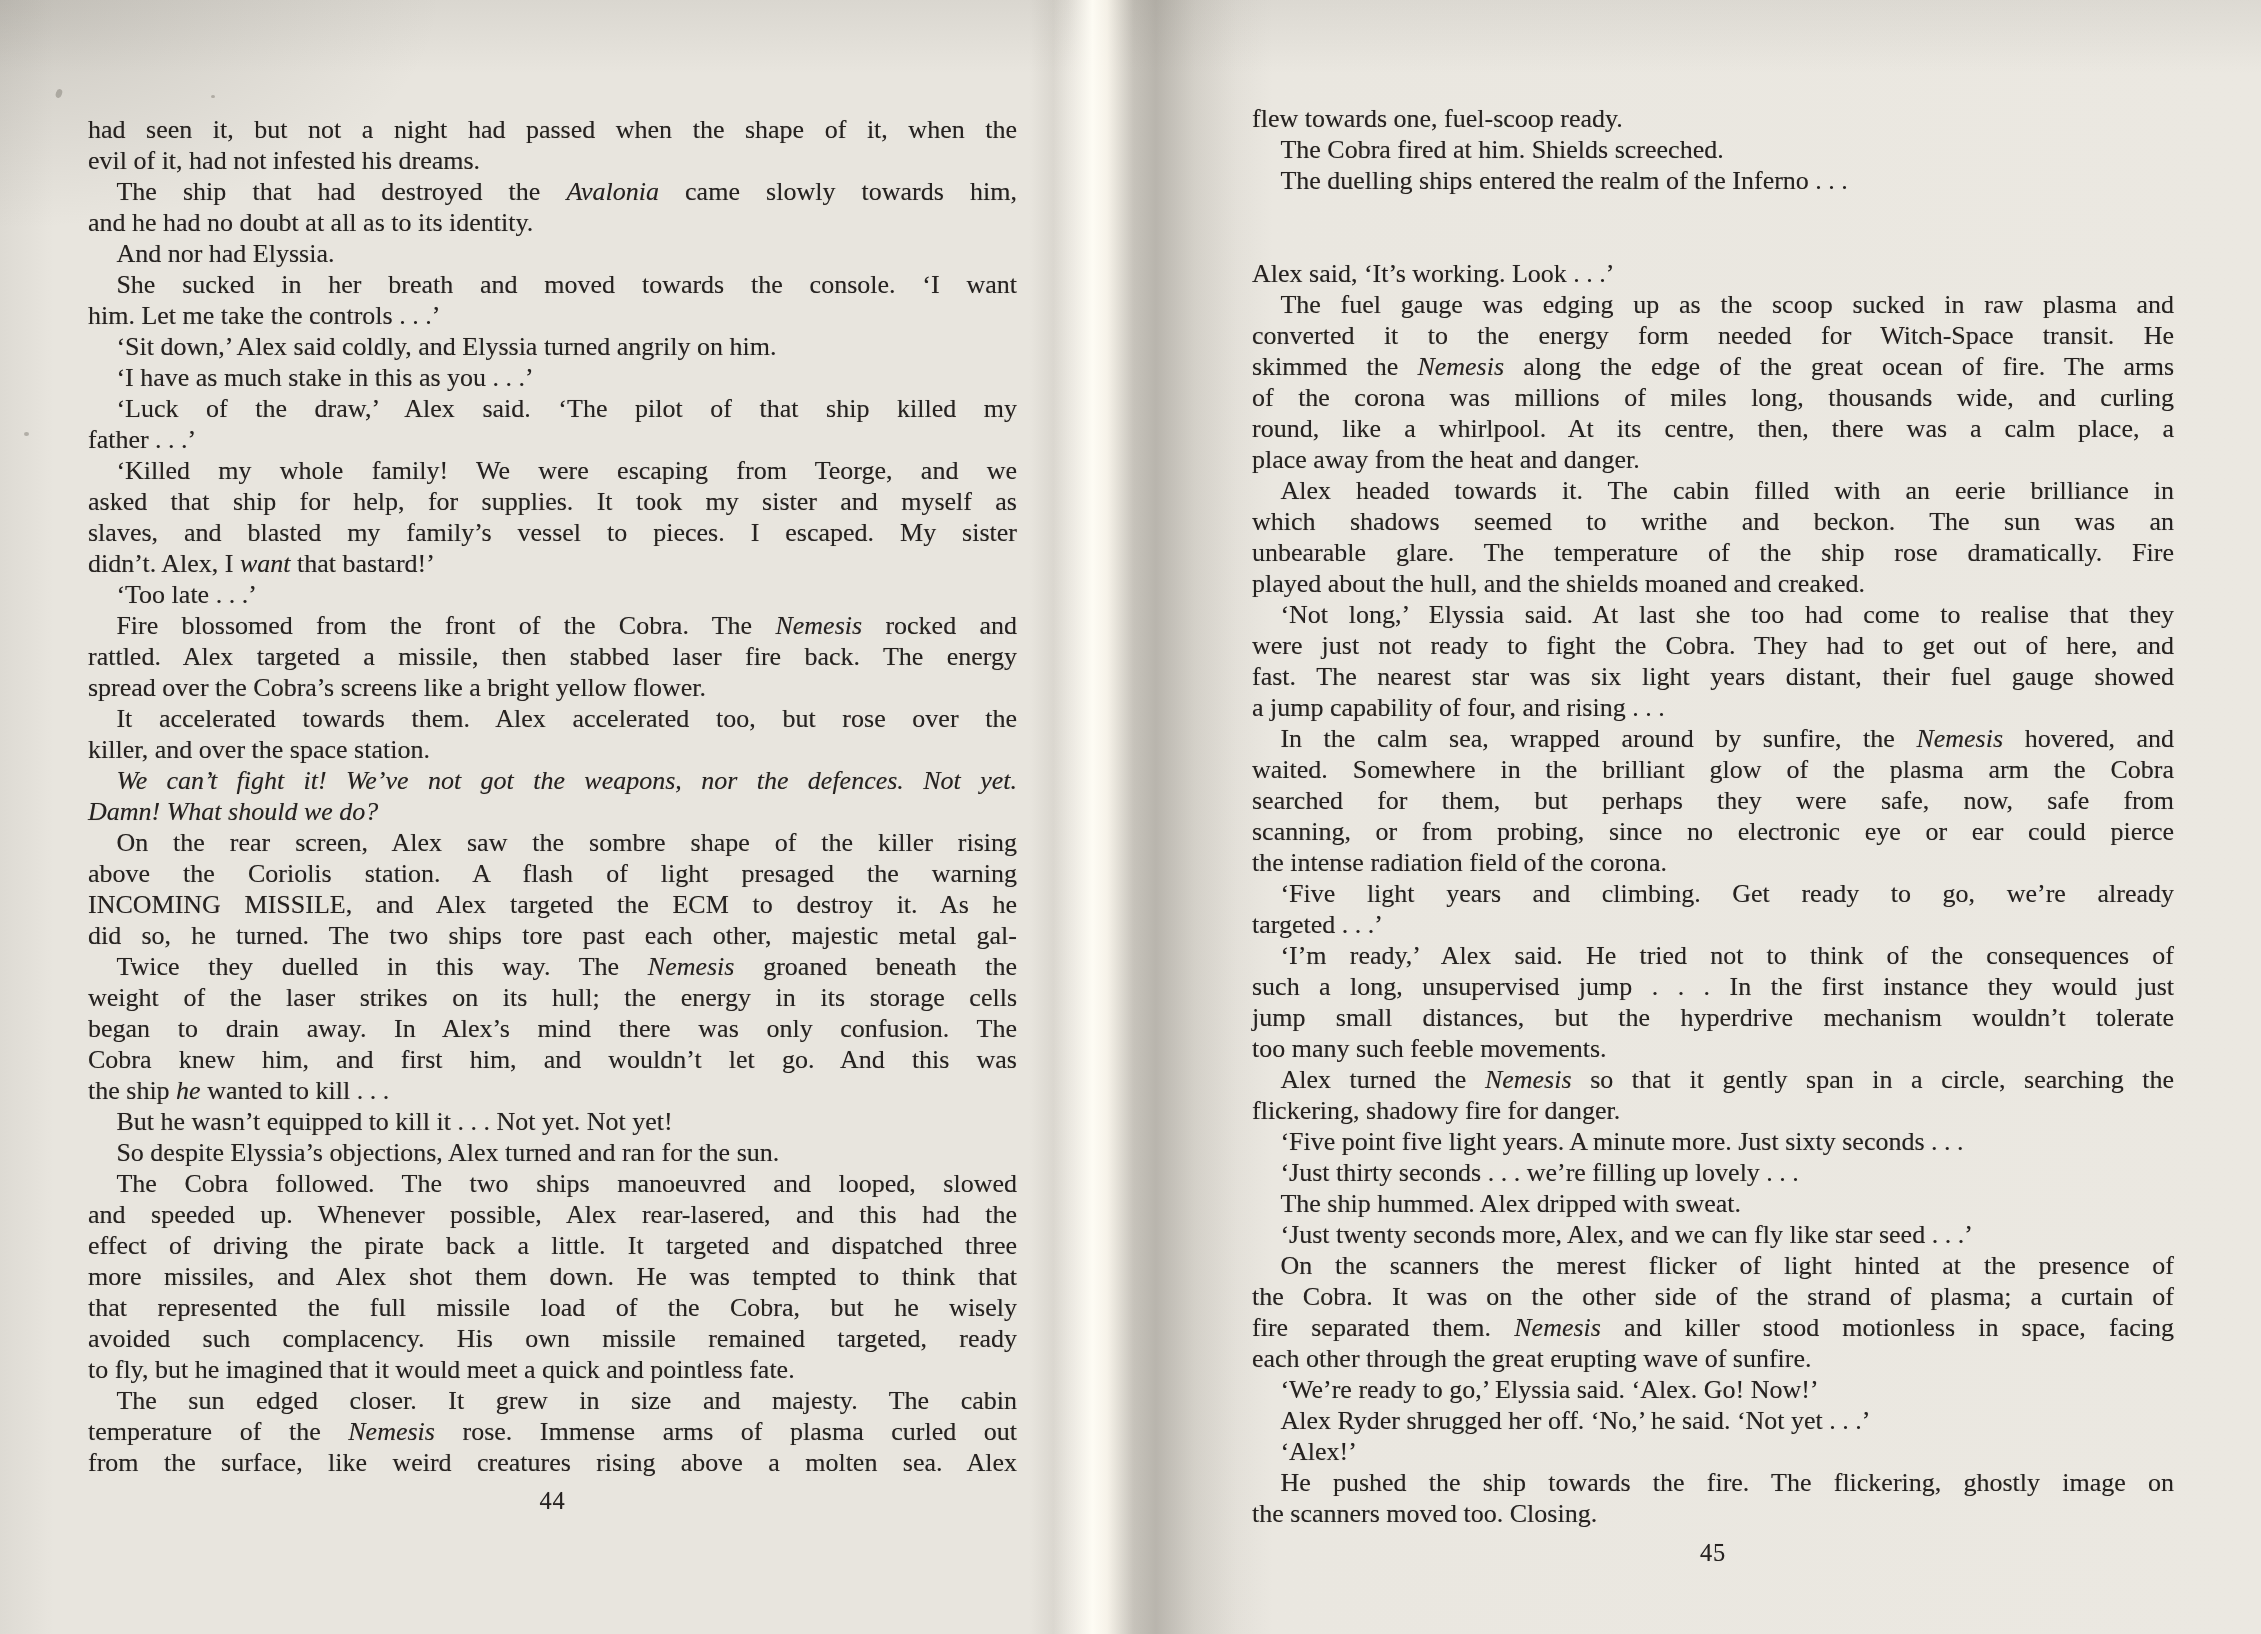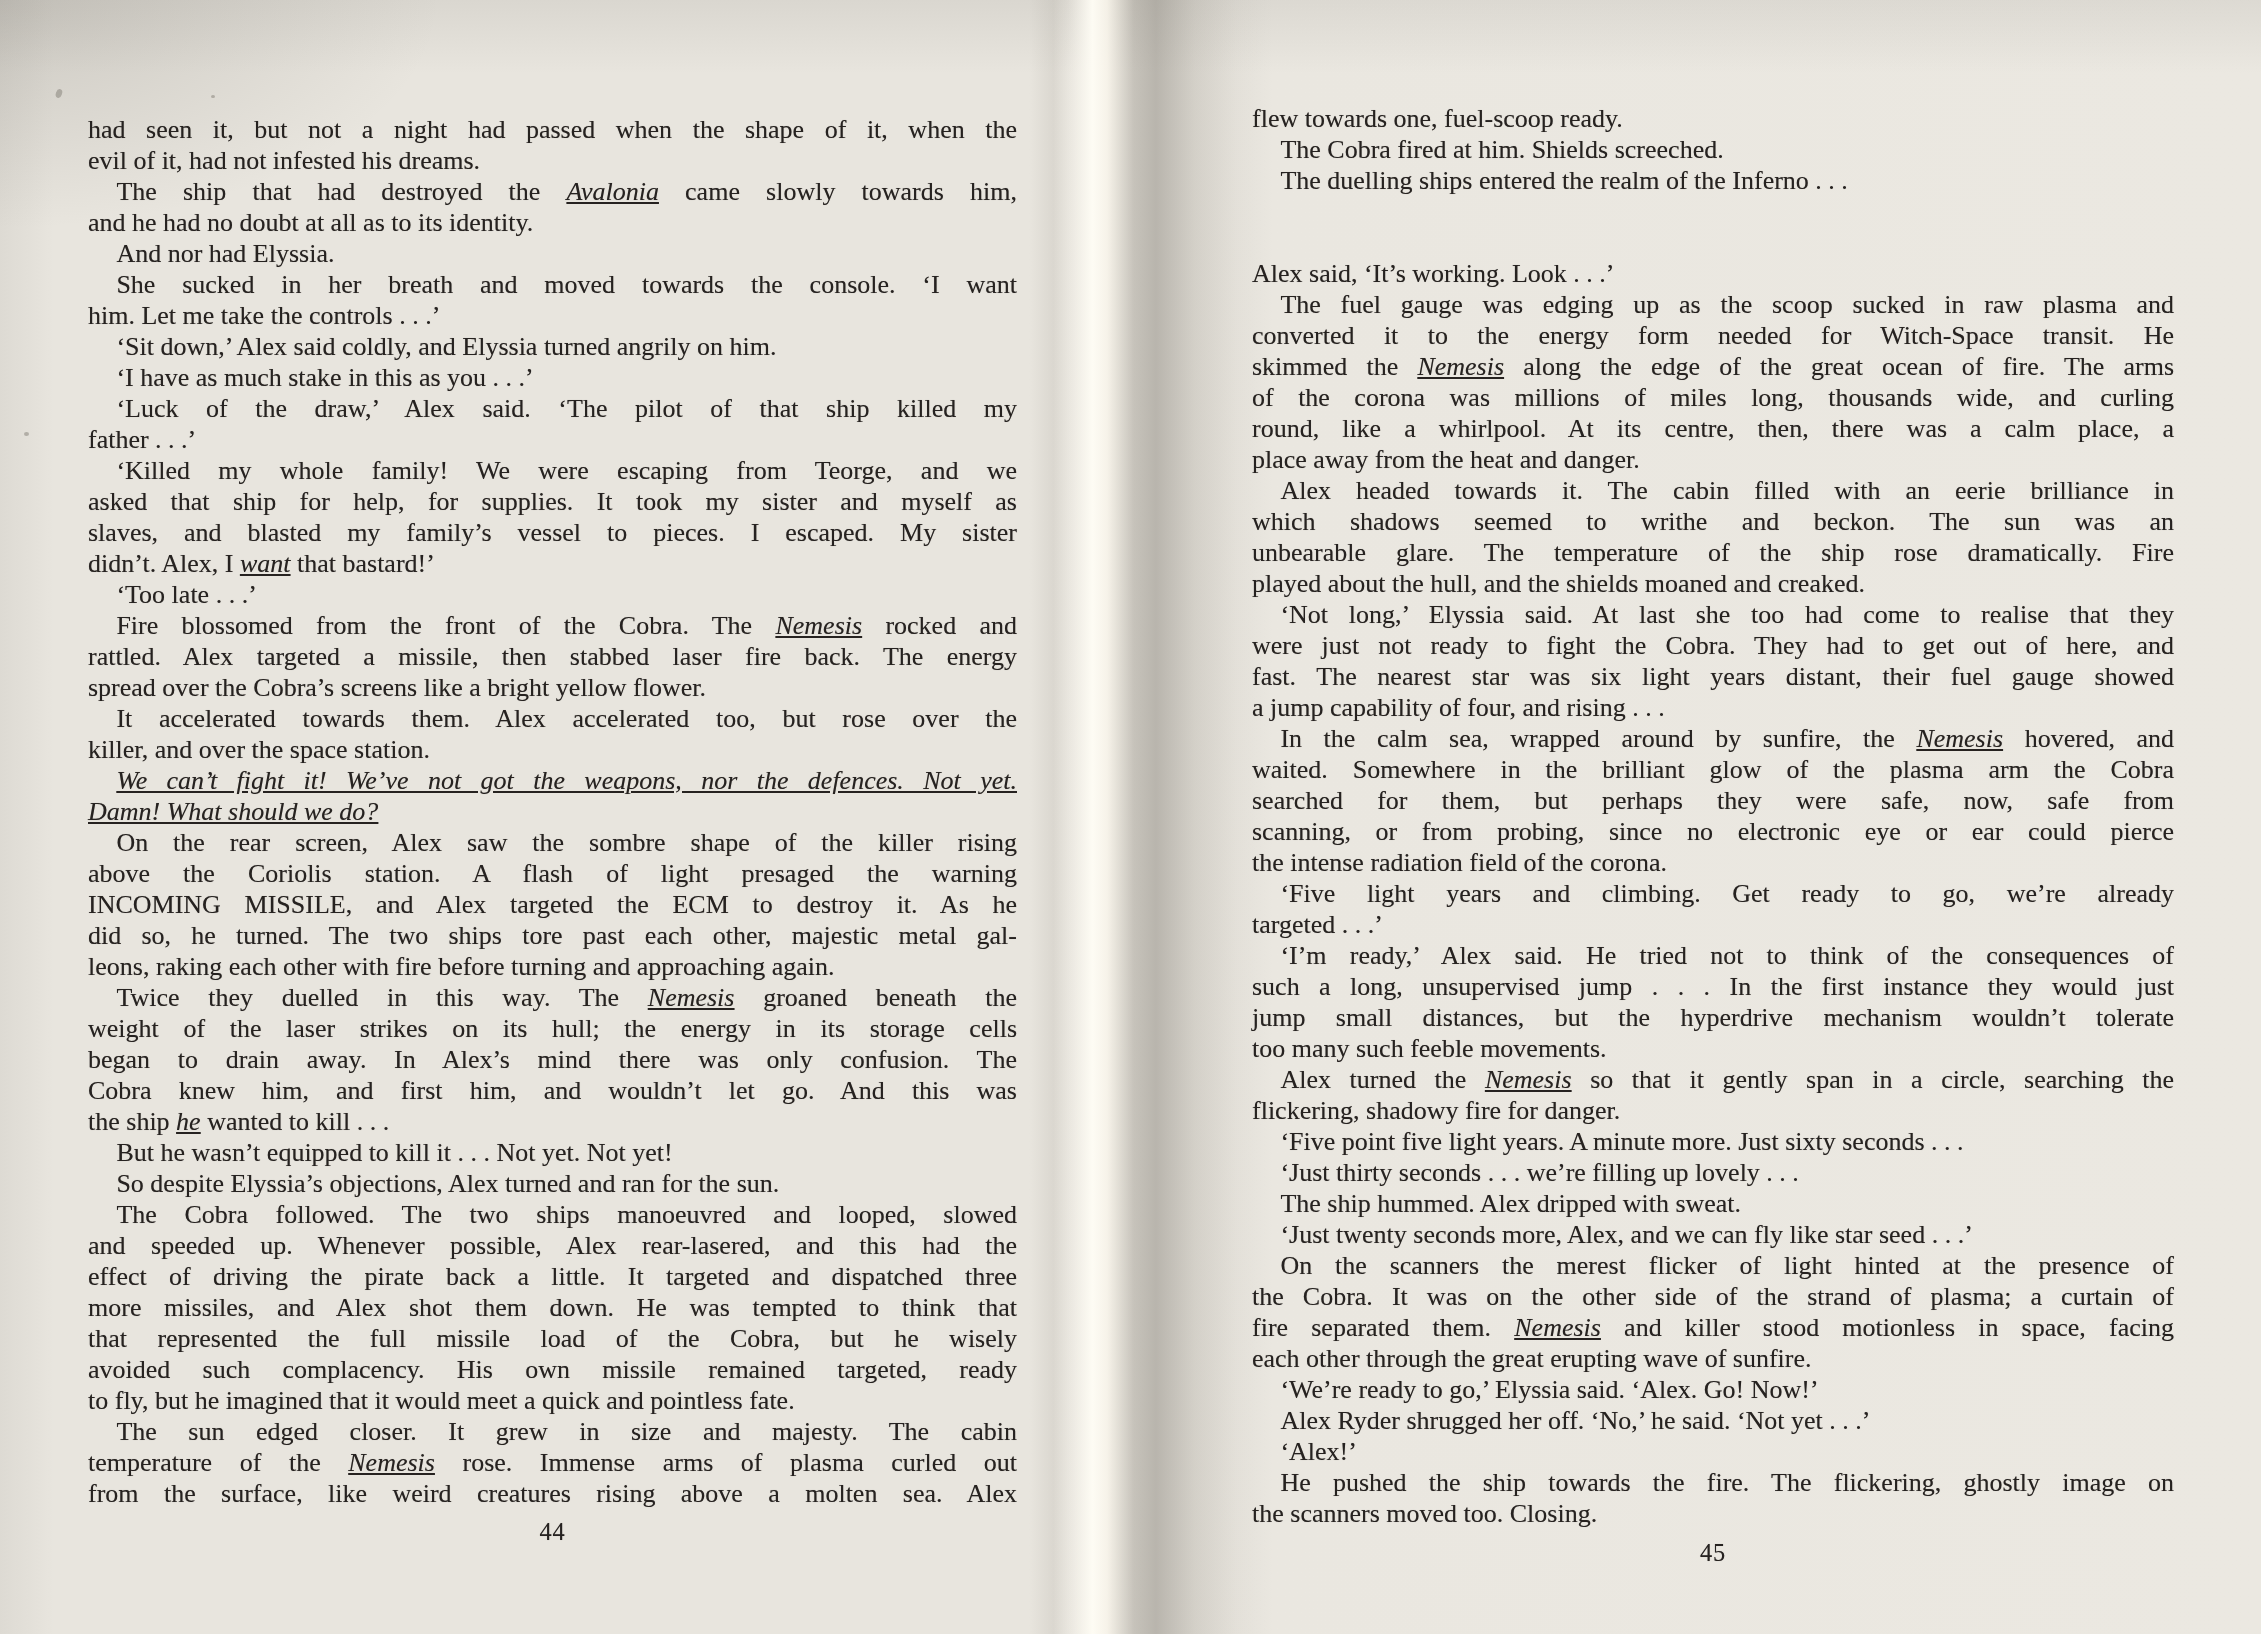--- a/index.html
+++ b/index.html
@@ -16,21 +16,21 @@
   .page{position:absolute;}
   .page-left{left:88px;top:114px;width:929px;}
   .page-right{left:1252px;top:103px;width:922px;}
   .line{
     font-size:26px;line-height:31px;height:31px;
     text-align:left;
     text-shadow:0 0 0.7px rgba(38,34,30,0.38);
   }
   .line.just{text-align:justify;text-align-last:justify;}
   .line.ind{text-indent:28.4px;}
-  .it{font-style:italic;text-decoration:underline;}
+  .it{font-style:italic;}
   .page-num{
     margin-top:9px;text-align:center;font-size:24.4px;letter-spacing:0.7px;
     text-shadow:0 0 0.7px rgba(38,34,30,0.38);
   }
   .page-right .page-num{margin-top:9.5px;}
   .gutter{
     position:absolute;left:1029px;top:0;width:244px;height:1635px;
     background:linear-gradient(90deg,
       rgba(182,177,168,0) 0%,
       rgba(170,165,156,0.22) 10%,
@@ -75,21 +75,20 @@
         <div class="line just"><span>rattled. Alex targeted a missile, then stabbed laser fire back. The energy</span></div>
         <div class="line"><span>spread over the Cobra’s screens like a bright yellow flower.</span></div>
         <div class="line ind just"><span>It accelerated towards them. Alex accelerated too, but rose over the</span></div>
         <div class="line"><span>killer, and over the space station.</span></div>
         <div class="line ind just"><span class="it">We can’t fight it! We’ve not got the weapons, nor the defences. Not yet.</span></div>
         <div class="line"><span class="it">Damn! What should we do?</span></div>
         <div class="line ind just"><span>On the rear screen, Alex saw the sombre shape of the killer rising</span></div>
         <div class="line just"><span>above the Coriolis station. A flash of light presaged the warning</span></div>
         <div class="line just"><span>INCOMING MISSILE, and Alex targeted the ECM to destroy it. As he</span></div>
         <div class="line just"><span>did so, he turned. The two ships tore past each other, majestic metal gal-</span></div>
-        <div class="line"><span>leons, raking each other with fire before turning and approaching again.</span></div>
         <div class="line ind just"><span>Twice they duelled in this way. The </span><span class="it">Nemesis</span><span> groaned beneath the</span></div>
         <div class="line just"><span>weight of the laser strikes on its hull; the energy in its storage cells</span></div>
         <div class="line just"><span>began to drain away. In Alex’s mind there was only confusion. The</span></div>
         <div class="line just"><span>Cobra knew him, and first him, and wouldn’t let go. And this was</span></div>
         <div class="line"><span>the ship </span><span class="it">he</span><span> wanted to kill . . .</span></div>
         <div class="line ind"><span>But he wasn’t equipped to kill it . . . Not yet. Not yet!</span></div>
         <div class="line ind"><span>So despite Elyssia’s objections, Alex turned and ran for the sun.</span></div>
         <div class="line ind just"><span>The Cobra followed. The two ships manoeuvred and looped, slowed</span></div>
         <div class="line just"><span>and speeded up. Whenever possible, Alex rear-lasered, and this had the</span></div>
         <div class="line just"><span>effect of driving the pirate back a little. It targeted and dispatched three</span></div>

